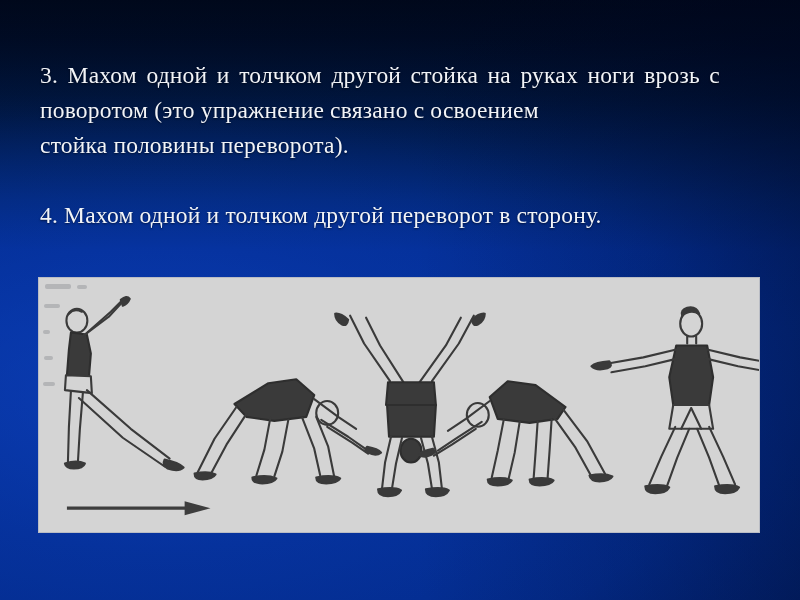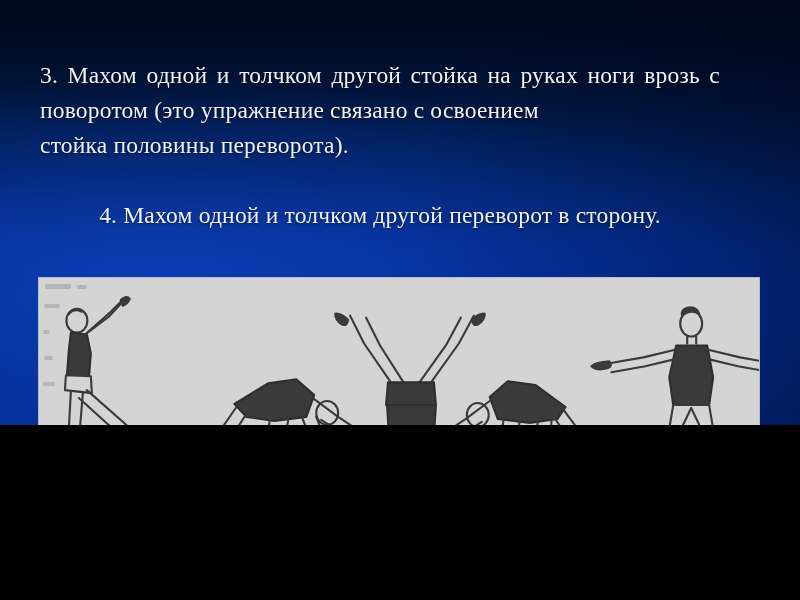--- a/index.html
+++ b/index.html
@@ -10,21 +10,21 @@
   body {
     width: 800px;
     height: 600px;
     overflow: hidden;
     font-family: "Liberation Serif", "DejaVu Serif", serif;
   }
 
   #slide {
     position: relative;
     width: 800px;
-    height: 425px;
+    height: 600px;
     overflow: hidden;
     background: #03309a;
   }
 
   
   #bg-base {
     position: absolute;
     inset: 0;
     background: linear-gradient(to bottom,
         #000610 0px,
@@ -68,21 +68,21 @@
   }
   .para {
     font-size: 23.5px;
     line-height: 35px;
     letter-spacing: 0.2px;
     margin: 0;
     text-align: justify;
     text-justify: inter-word;
   }
   .para .lastline { display: block; text-align: left; }
-  #para-2 { margin-top: 35px; text-align: center; }
+  #para-2 { margin-top: 35px; text-align: left; }
 
   
   #figure-panel {
     position: absolute;
     left: 38px;
     top: 277px;
     width: 722px;
     height: 256px;
     background: #d4d4d4;
     border: 1px solid #b9bcc4;

